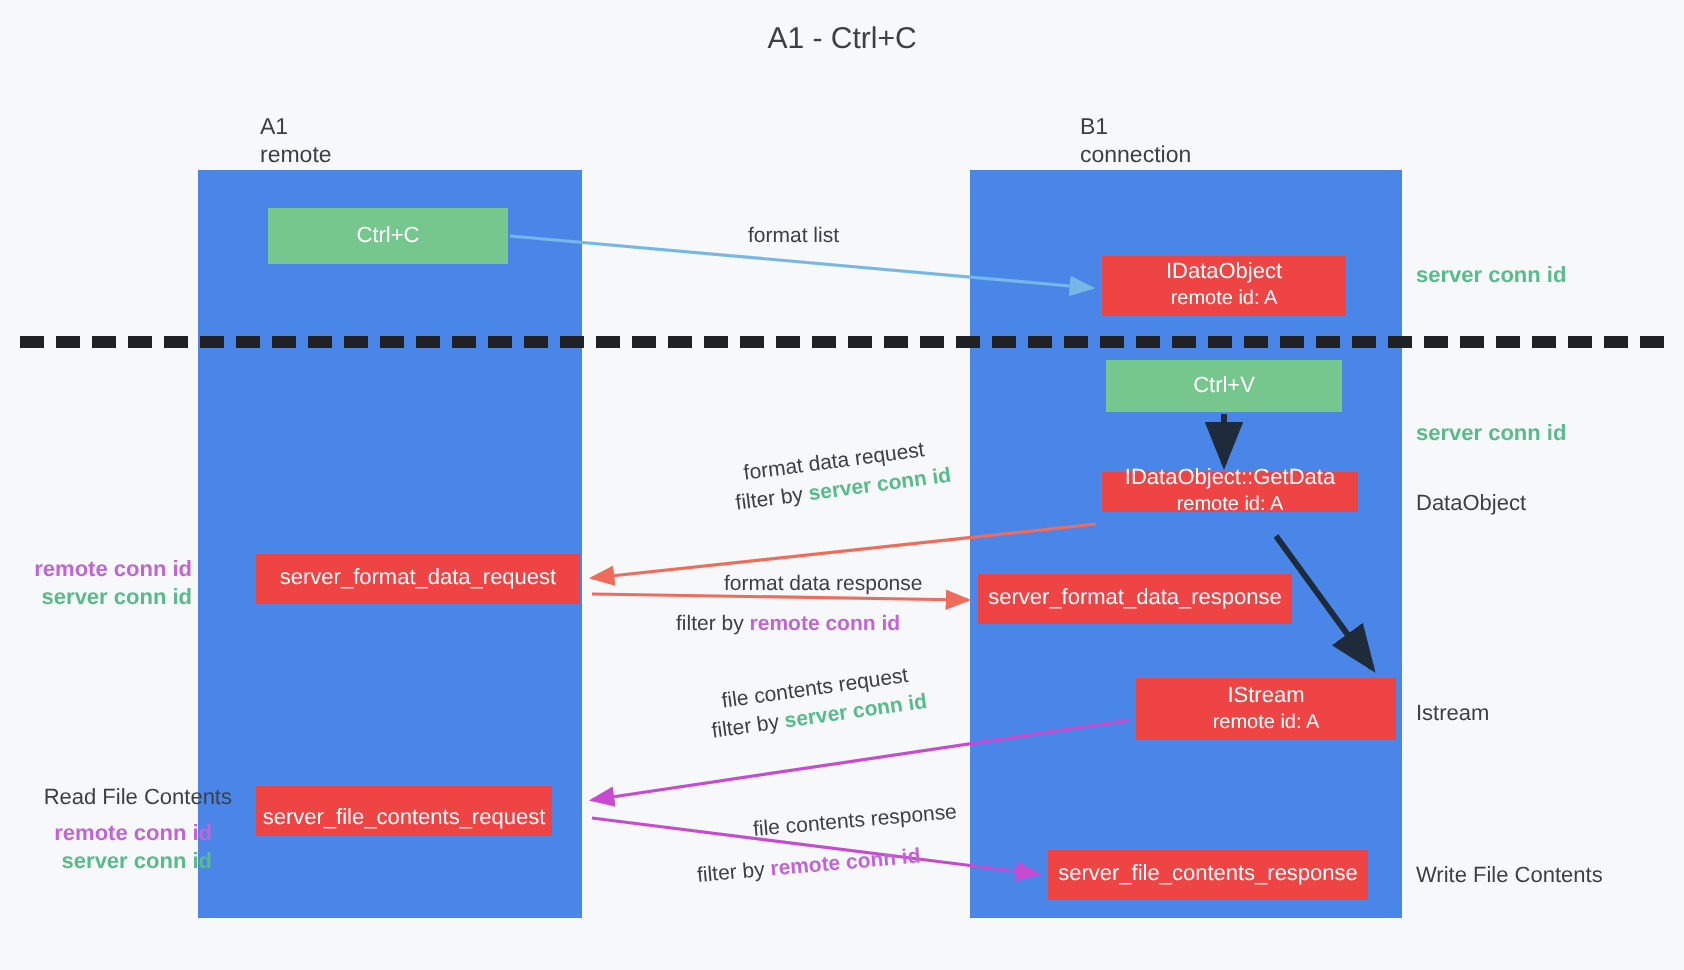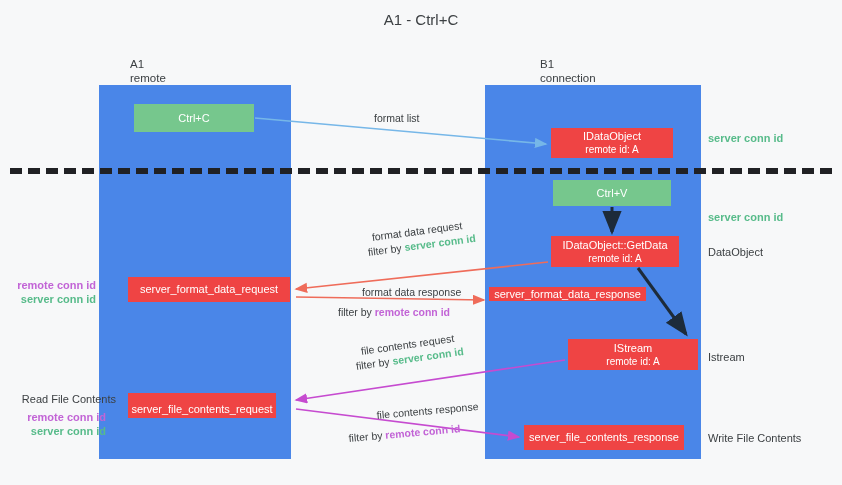--- a/index.html
+++ b/index.html
@@ -54,24 +54,24 @@
     text-align:center;
     padding:2px 4px;
   }
   .node.green{background:#76c78d;}
   .node.orange{background:#ef4444;}
   .node .l2{font-size:10px;}
 
   #n-ctrlc{left:134px;top:104px;width:120px;height:28px;}
   #n-idataobject{left:551px;top:128px;width:122px;height:30px;}
   #n-ctrlv{left:553px;top:180px;width:118px;height:26px;}
-  #n-getdata{left:551px;top:236px;width:128px;height:31px;align-items:center;}
+  #n-getdata{left:551px;top:236px;width:128px;height:20px;align-items:center;}
   #n-istream{left:568px;top:339px;width:130px;height:31px;}
   #n-sfdreq{left:128px;top:277px;width:162px;height:25px;}
-  #n-sfdresp{left:489px;top:287px;width:157px;height:14px;text-align:center;}
+  #n-sfdresp{left:489px;top:287px;width:157px;height:25px;text-align:center;}
   #n-sfcreq{left:128px;top:393px;width:148px;height:25px;justify-content:flex-end;}
   #n-sfcresp{left:524px;top:425px;width:160px;height:25px;}
 
   
   .side{font-size:11px;line-height:14px;}
   .green-txt{color:#57bb8a;font-weight:bold;}
   .magenta-txt{color:#c264d6;font-weight:bold;}
   .plain-txt{color:#3c4043;}
 
   #lbl-server-1{left:708px;top:131px;}

